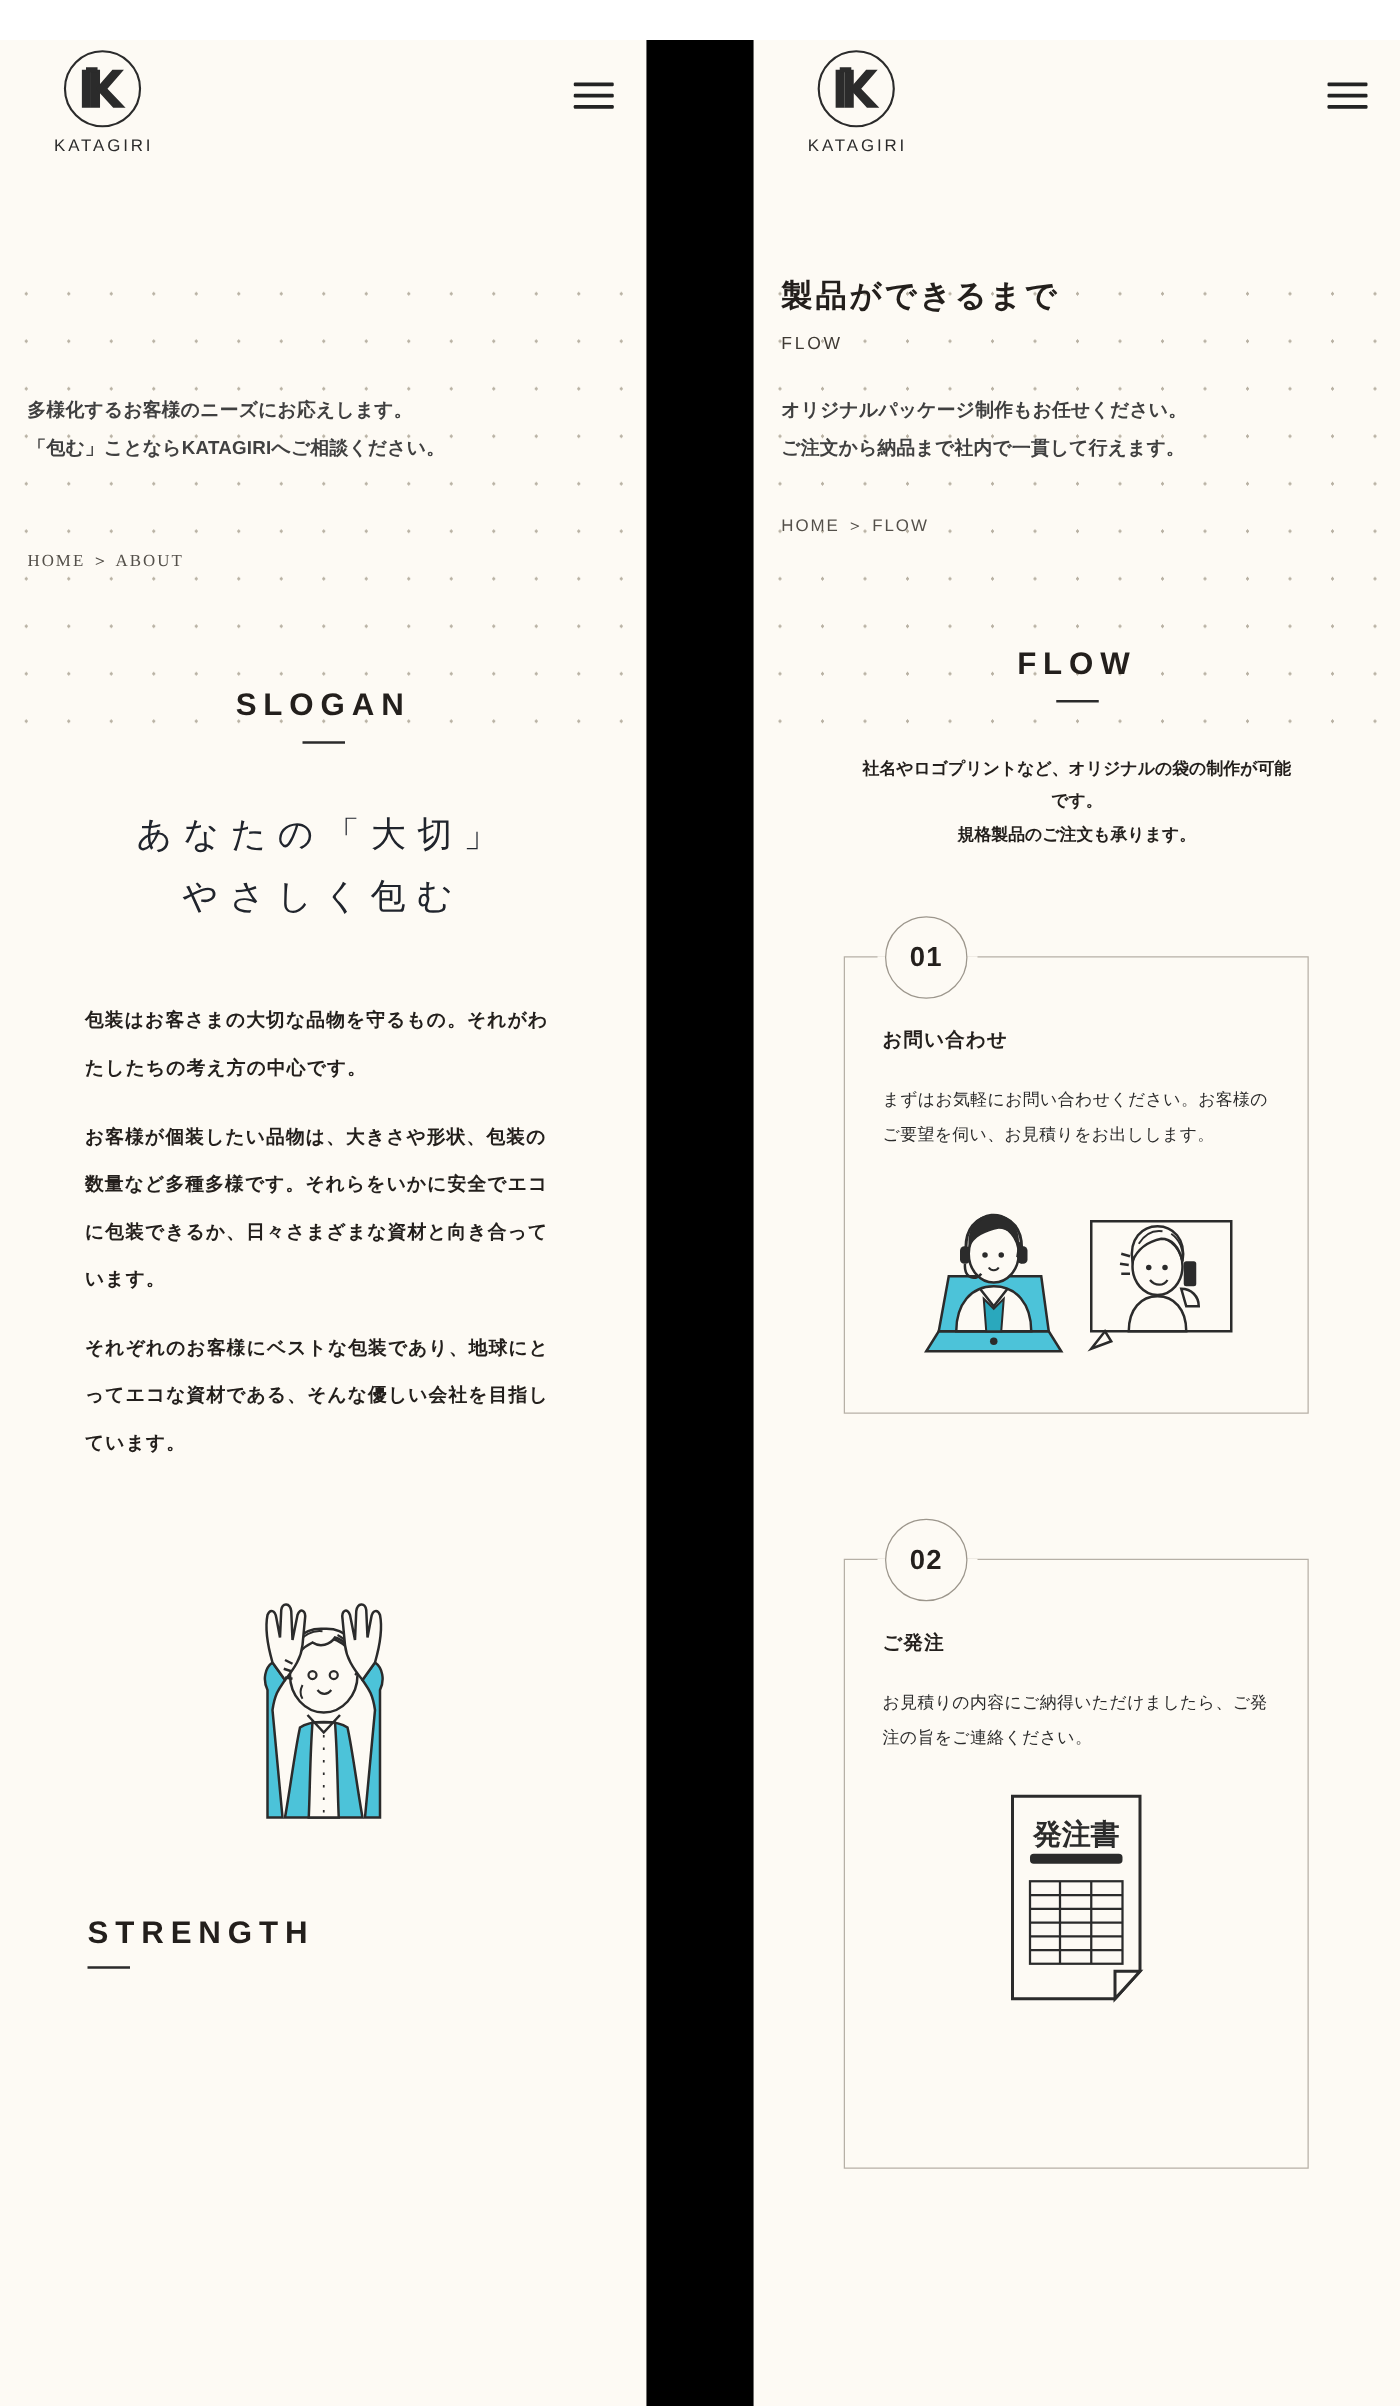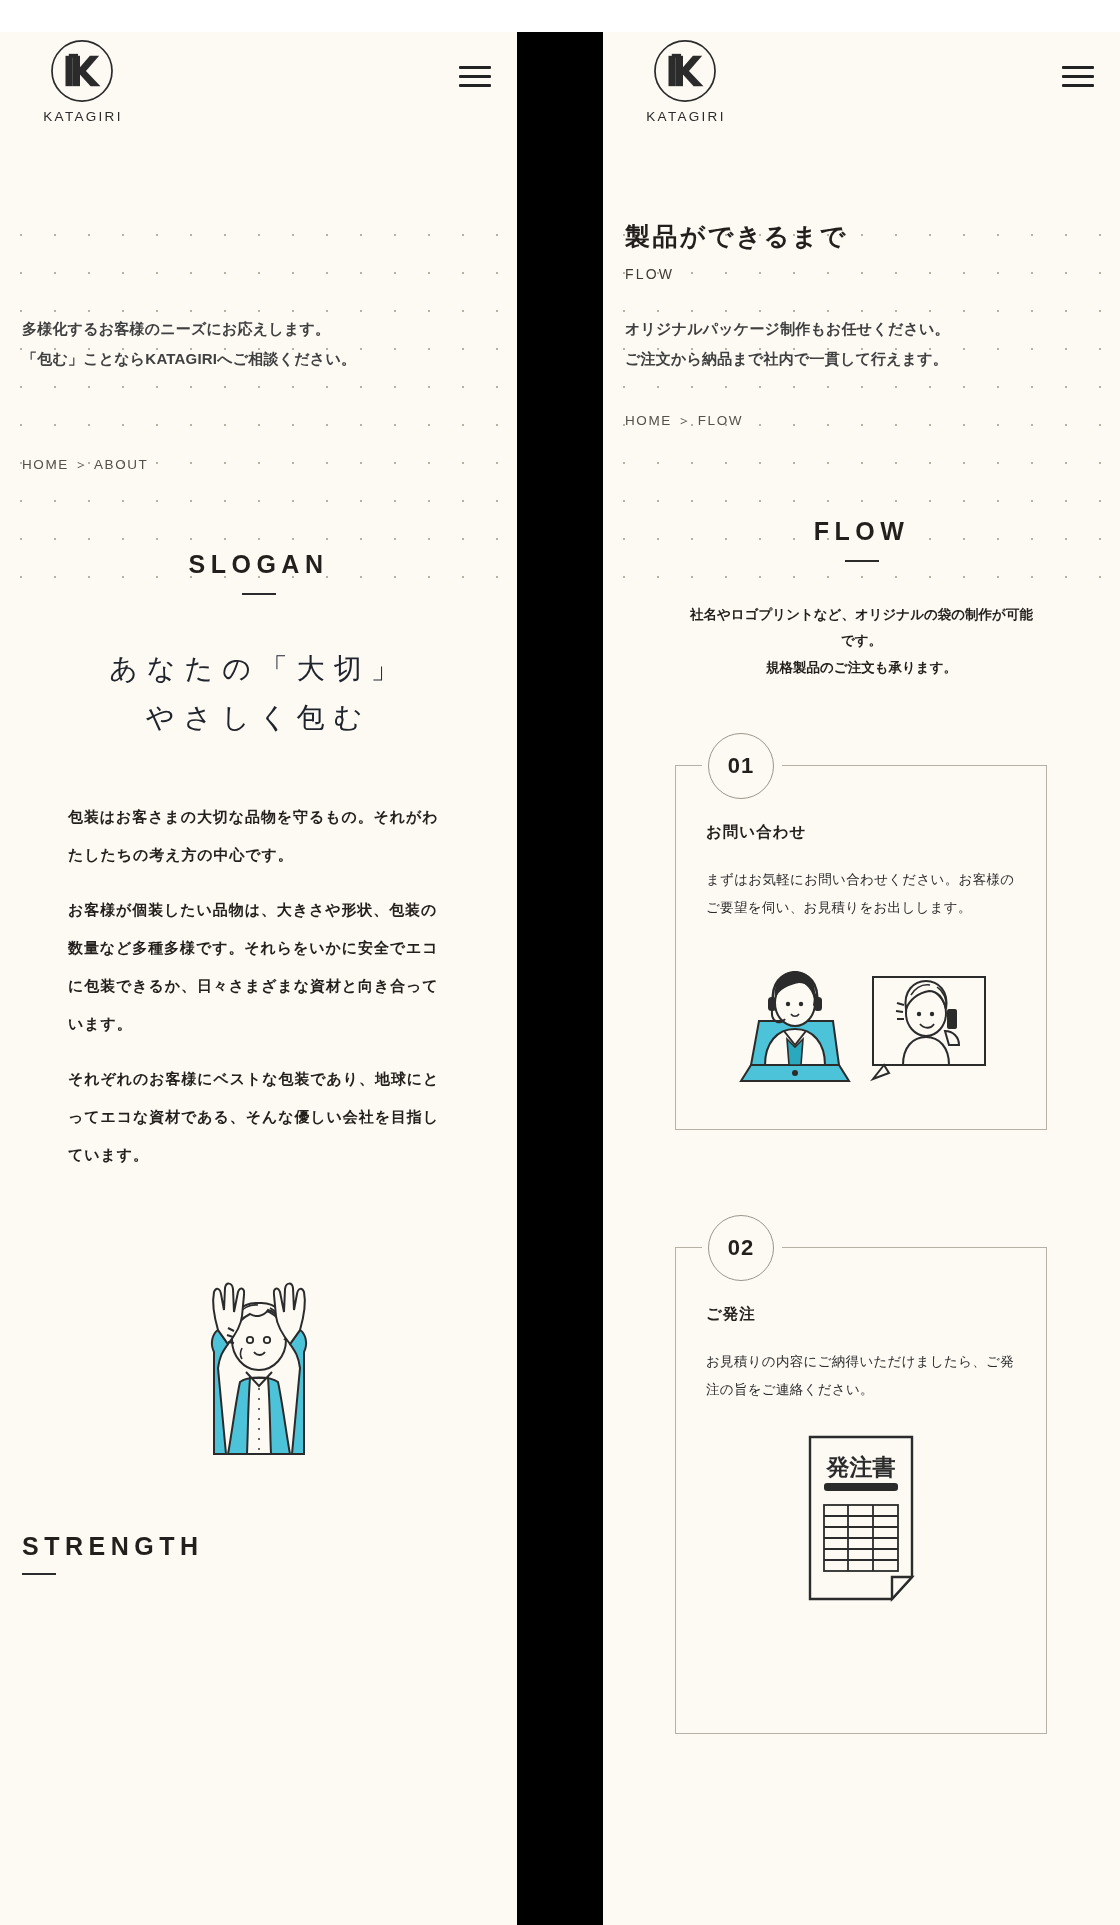--- a/index.html
+++ b/index.html
@@ -131,21 +131,21 @@
         <span></span>
       </div>
     </header>
 
 
     <div class="hero-lead" style="position:absolute; top:282px;">
       <div>多様化するお客様のニーズにお応えします。</div>
       <div>「包む」ことならKATAGIRIへご相談ください。</div>
     </div>
 
-    <div class="crumb" style="position:absolute; top:424px;">HOME ＞ ABOUT</div>
+    <div class="crumb" style="position:absolute; top:408px;font-family:Liberation Serif, serif;">HOME ＞ ABOUT</div>
 
     <div class="sec-head" style="position:absolute; top:518px; width:100%;">
       <div class="en">SLOGAN</div>
       <div class="sec-rule"></div>
     </div>
 
     <div class="slogan" style="position:absolute; top:612px; width:100%;">
       <div>あなたの「大切」</div>
       <div>やさしく包む</div>
     </div>
@@ -187,21 +187,21 @@
         <path d="M34 58 C30 44 28 30 30 20 C32 15 36 16 37 22 L40 38 L41 16 C42 10 48 10 49 17 L50 40 L54 20 C56 14 61 16 60 23 L58 44 C57 54 52 62 44 72 Z" fill="#fdfaf4" stroke="#2b2b2b" stroke-width="2"></path>
 
         <path d="M116 58 C120 44 122 30 120 20 C118 15 114 16 113 22 L110 38 L109 16 C108 10 102 10 101 17 L100 40 L96 20 C94 14 89 16 90 23 L92 44 C93 54 98 62 106 72 Z" fill="#fdfaf4" stroke="#2b2b2b" stroke-width="2"></path>
 
         <line x1="44" y1="56" x2="50" y2="59" stroke="#2b2b2b" stroke-width="2"></line>
         <line x1="43" y1="63" x2="49" y2="65" stroke="#2b2b2b" stroke-width="2"></line>
         <line x1="44" y1="70" x2="50" y2="71" stroke="#2b2b2b" stroke-width="2"></line>
       </svg>
     </div>
 
-    <div class="sec-head" style="position:absolute; top:1500px; width:100%; text-align:left; padding-left:22px;">
+    <div class="sec-head" style="position:absolute; top:1500px; width:100%; text-align:left; padding-left:22px;margin-left:48px;">
       <div class="en">STRENGTH</div>
       <div class="sec-rule" style="margin:12px 0 0 0;"></div>
     </div>
 
   </div>
 
   <div class="panel panel-right">
 
     <div class="dots" style="top:178px; height:392px;"></div>
 

